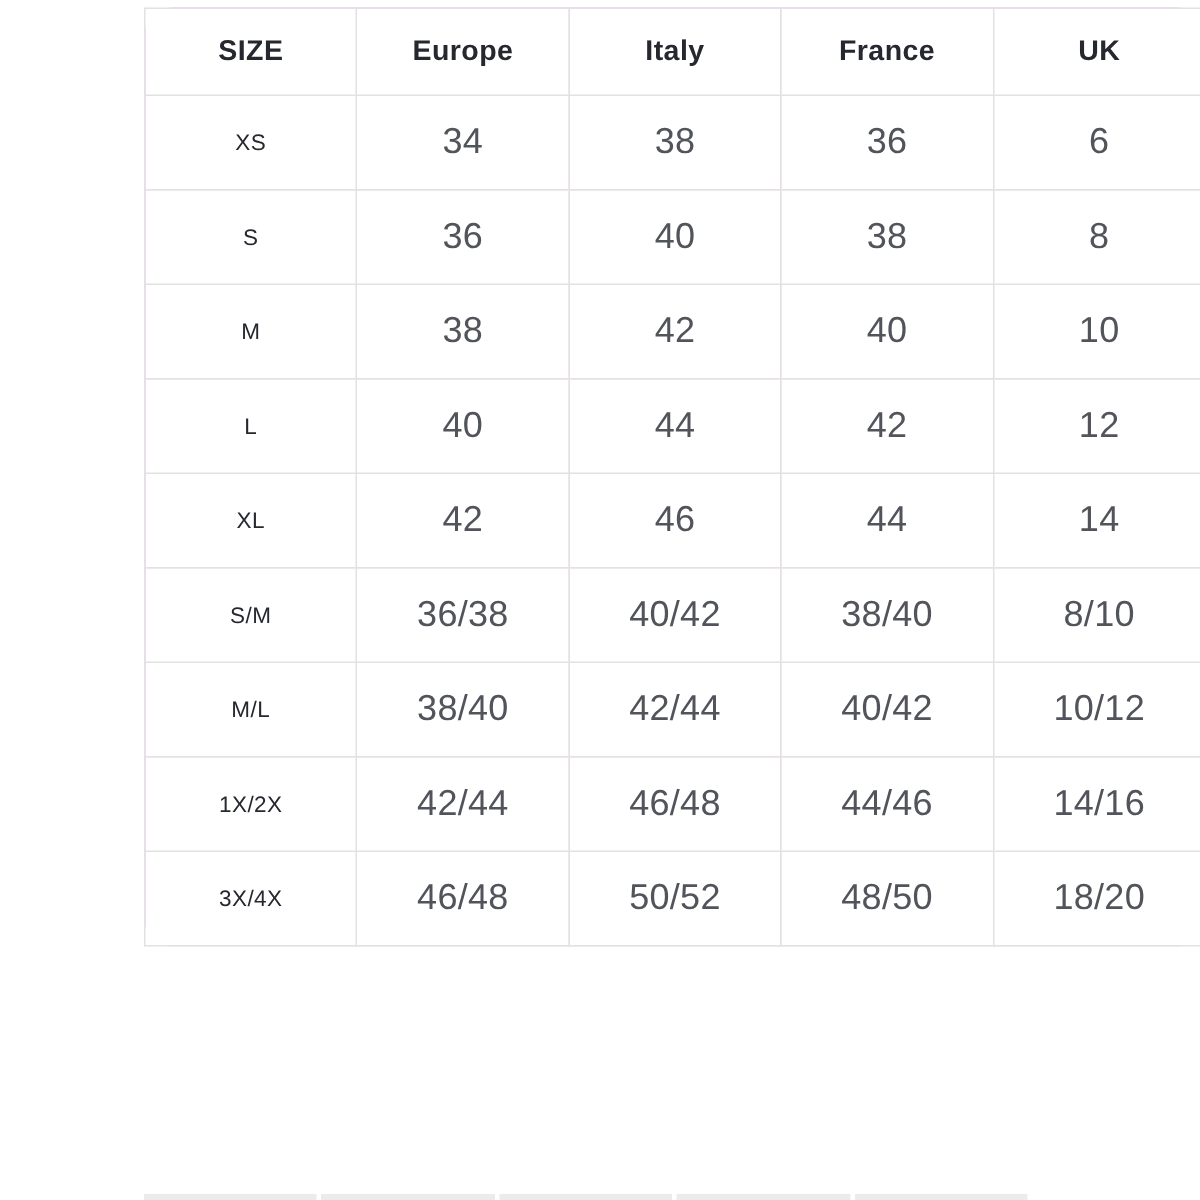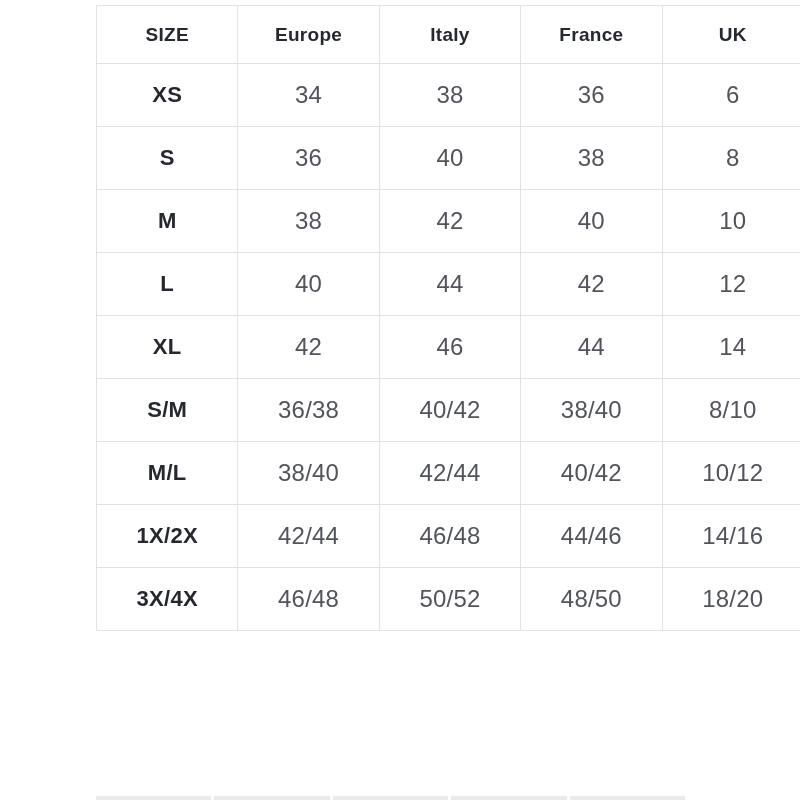--- a/index.html
+++ b/index.html
@@ -42,22 +42,22 @@
     letter-spacing: 0.3px;
   }
   .size-chart td {
     height: 62px;
     font-size: 24px;
     font-weight: normal;
     color: #52545b;
     letter-spacing: 0.2px;
   }
   .size-chart td.row-label {
-    font-size: 22px;
-    font-weight: bold;
+    font-size: 15px;
+    font-weight: normal;
     color: #26282f;
     letter-spacing: 0.3px;
   }
   .cropped-next-row {
     position: absolute;
     left: 96px;
     top: 796px;
     width: 589px;
     height: 4px;
     display: flex;

